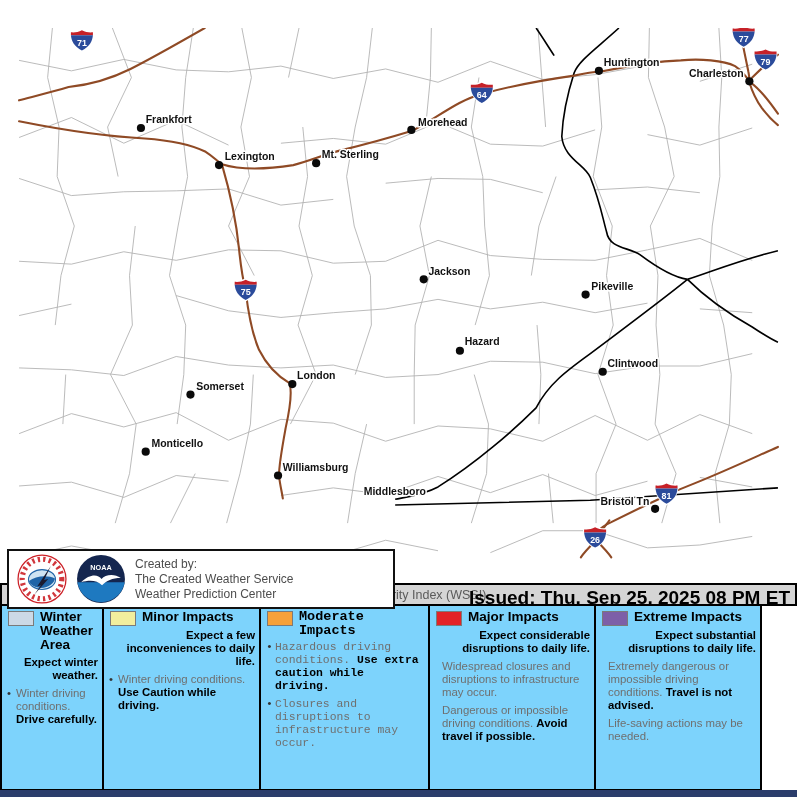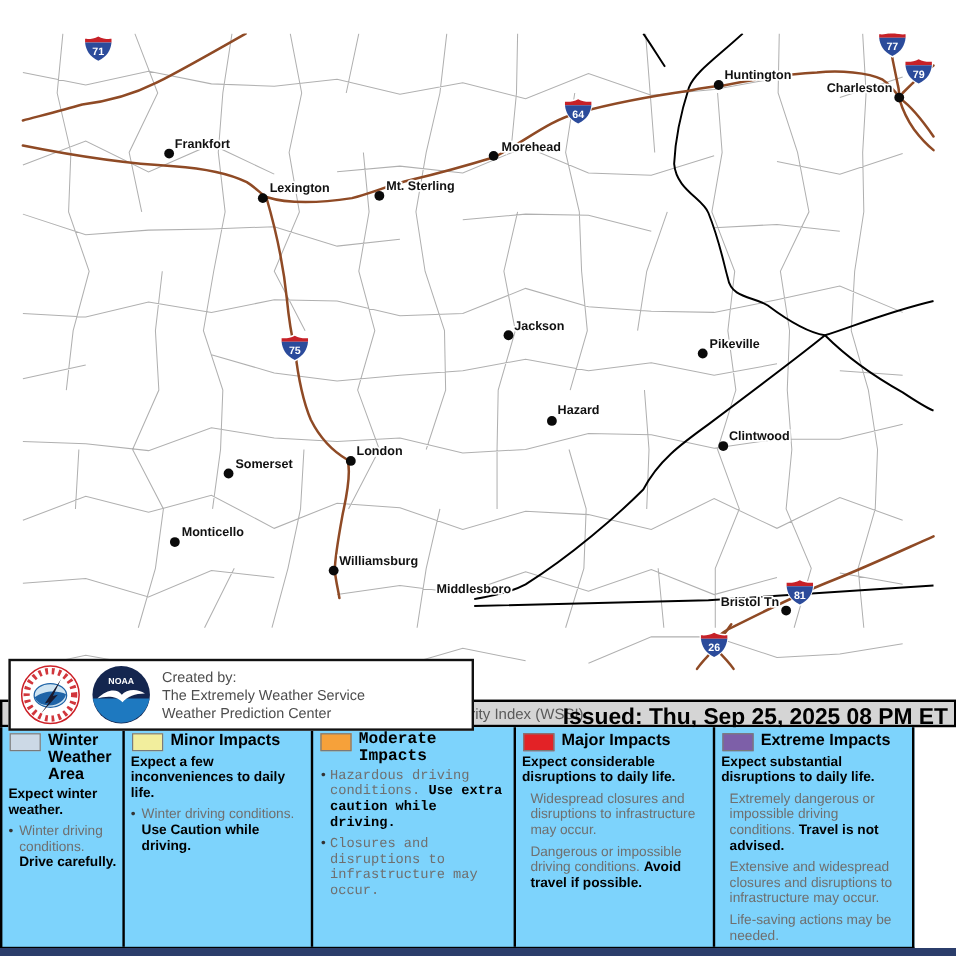--- a/index.html
+++ b/index.html
@@ -48,21 +48,21 @@
   .lg-col{padding:4px 4px 0 5px;font-size:11.4px;line-height:1.14;color:#000;}
   .lg-col:nth-child(1){width:102px;}
   .lg-col:nth-child(2){width:157px;}
   .lg-col:nth-child(3){width:169px;font-family:Liberation Mono, monospace;}
   .lg-col:nth-child(4){width:166px;}
   .lg-col:nth-child(5){flex:1;}
   .lg-col:not(:last-child){border-right:2px solid #000;}
   .lg-ttl-row{display:flex;align-items:flex-start;margin-bottom:3px;}
   .lg-sw{width:26px;height:15px;border:1px solid #7a7a7a;margin:1px 6px 0 1px;flex:none;}
   .lg-ttl{font-size:13.5px;font-weight:bold;line-height:1.05;}
-  .lg-intro{font-weight:bold;margin:1px 0 5px 0;}
+  .lg-intro{font-weight:bold;margin:1px 0 5px 0;text-align:right;}
   .lg-item{display:flex;margin-bottom:5px;}
   .lg-blt{width:9px;flex:none;color:#333;}
   .lg-ind{width:7px;flex:none;}
   .lg-g{color:#6F6F6F;}
   .lg-b{color:#000;font-weight:bold;}
 
   .footer-strip{position:absolute;top:790px;left:0;width:797px;height:7px;background:#2B3D6B;}
 </style>
 </head>
 <body>
@@ -223,21 +223,21 @@
         <path d="M32.5 11.5 L19.5 31 L23 30 L16.5 39 L30 24 L26 25 Z" fill="#1a1a2e"></path>
       </svg>
       <svg class="logo-circ" width="50" height="50" viewBox="0 0 48 48">
         <circle cx="24" cy="24" r="23" fill="#14264F"></circle>
         <path d="M1.3 27 a23 23 0 0 0 45.4 0 Z" fill="#1E79C0"></path>
         <path d="M5 27 C13 19 21 19 24.5 24 C28 19.5 37 18.5 43 23 C35 23 29 25.5 25 30 C20 24.5 12 25 5 27 Z" fill="#fff"></path>
         <text x="24" y="15" text-anchor="middle" font-size="7" font-weight="bold" fill="#fff" font-family="Liberation Sans, sans-serif">NOAA</text>
       </svg>
       <div class="created">
         <div>Created by:</div>
-        <div>The Extremely Weather Service</div>
+        <div>The Created Weather Service</div>
         <div>Weather Prediction Center</div>
       </div>
     </div>
   </div>
 
   <div class="impacts-bar">
     <span class="ib-left">Potential Winter Storm Impacts</span>
     <span class="ib-center">Winter Storm Severity Index (WSSI)</span>
     <span class="ib-right">Issued: Thu, Sep 25, 2025 08 PM ET</span>
   </div>
@@ -299,23 +299,19 @@
                <span class="lg-sw" style="background:#7D5FA8"></span>
                <span class="lg-ttl">Extreme Impacts</span>
              </div>
              <div class="lg-intro">Expect substantial disruptions to daily life.</div>
         <div class="lg-item">
               <span class="lg-ind"></span>
               <span><span class="lg-g">Extremely dangerous or impossible driving conditions.</span> <span class="lg-b">Travel is not advised.</span></span>
             </div>
         <div class="lg-item">
               <span class="lg-ind"></span>
-              <span><span class="lg-g">Extensive and widespread closures and disruptions to infrastructure may occur.</span></span>
-            </div>
-        <div class="lg-item">
-              <span class="lg-ind"></span>
               <span><span class="lg-g">Life-saving actions may be needed.</span></span>
             </div>
       </div>
     </div>
 
   <div class="footer-strip"></div>
 </div>
 
 </body></html>

